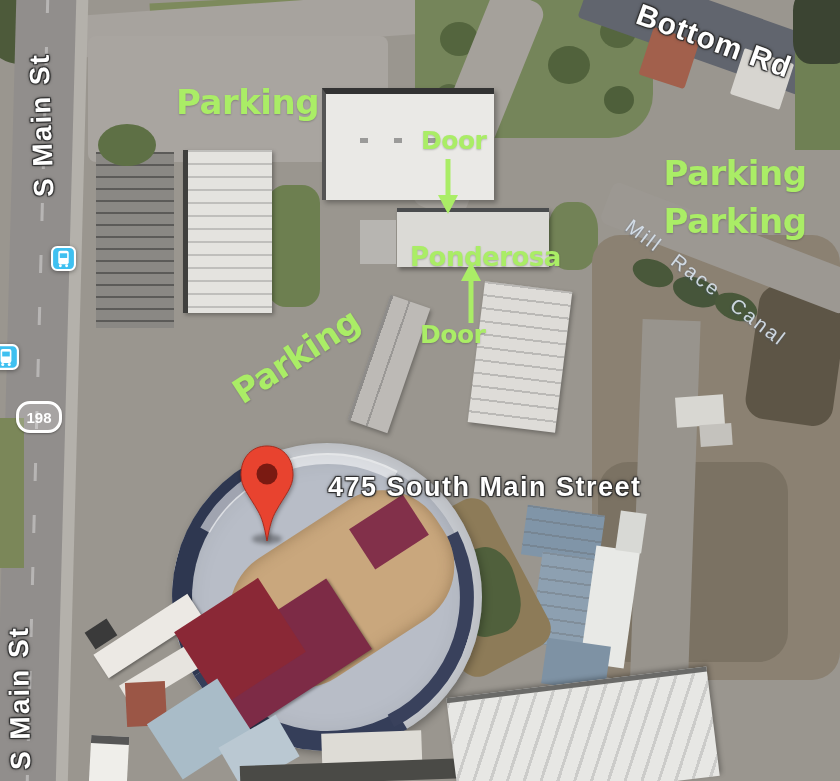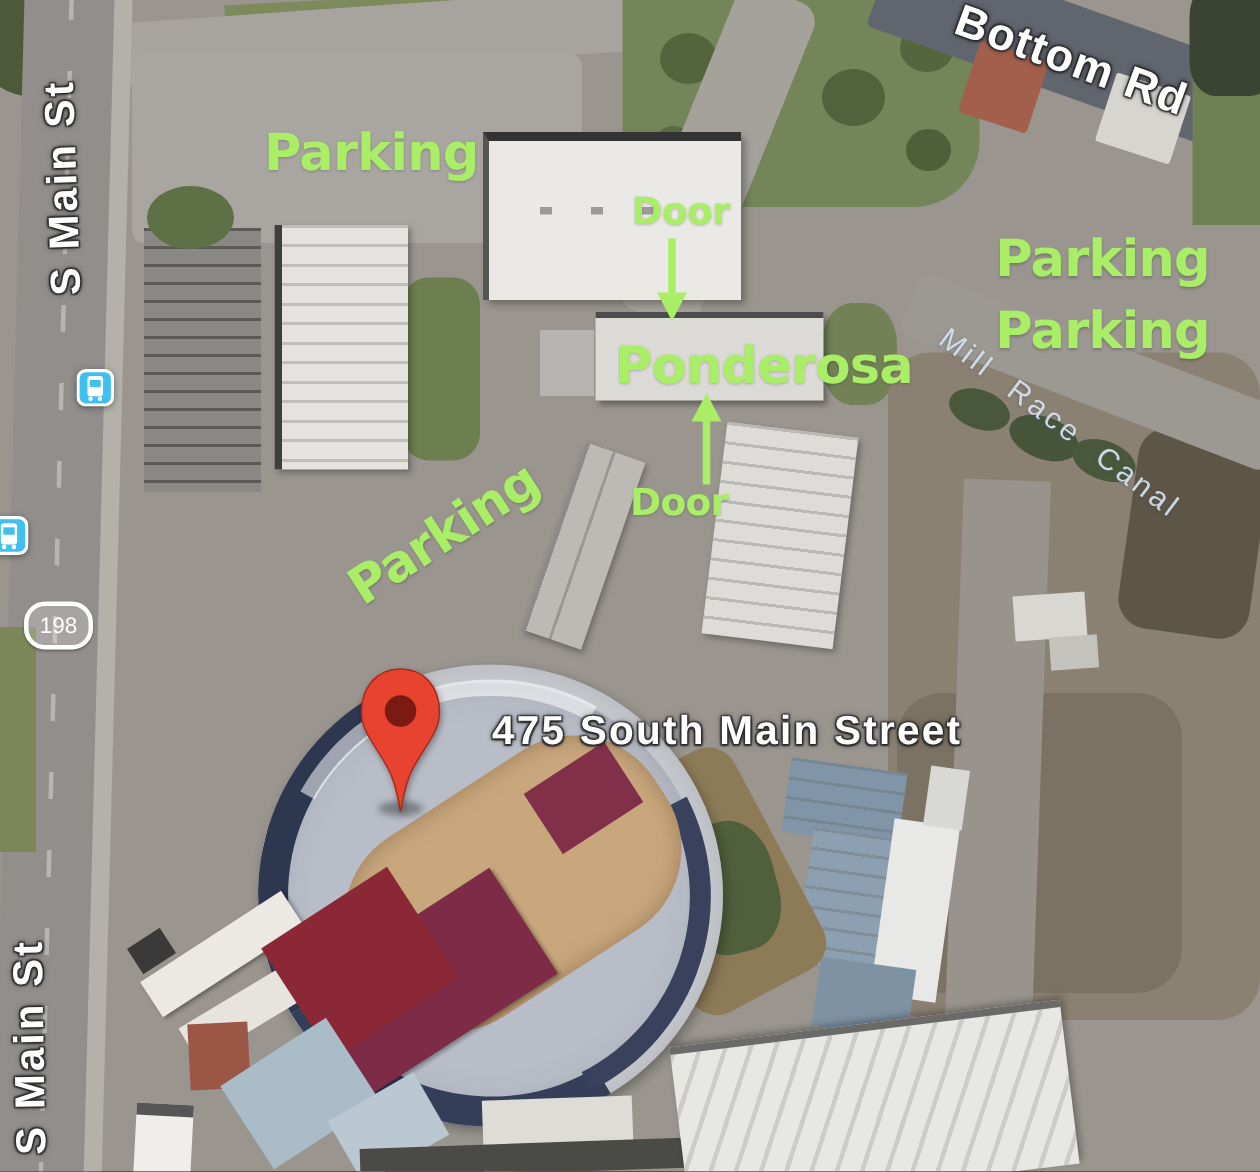--- a/index.html
+++ b/index.html
@@ -26,21 +26,21 @@
     text-shadow:0 1px 2px rgba(0,0,0,.22);
   }
   .water-label{
     position:absolute;color:rgba(219,229,240,.9);font-weight:400;white-space:nowrap;
     letter-spacing:2.5px;word-spacing:9px;
     text-shadow:0 1px 2px rgba(60,80,110,.45);
   }
   .badge{
     position:absolute;display:flex;align-items:center;justify-content:center;
     border:3px solid #fff;border-radius:14px;background:rgba(255,255,255,.2);
-    color:#fff;font-weight:400;font-size:15px;
+    color:#fff;font-weight:700;font-size:15px;
     box-shadow:0 1px 2px rgba(0,0,0,.35);
   }
   .ribs-h{background-image:repeating-linear-gradient(to bottom,rgba(95,95,95,.28) 0 2px,transparent 2px 13px);}
   .stripes{background-image:repeating-linear-gradient(to bottom,rgba(35,35,35,.45) 0 2px,transparent 2px 12px);}
   .diagstripes{background-image:repeating-linear-gradient(115deg,rgba(140,140,140,.30) 0 3px,transparent 3px 16px);}
   svg{display:block;}
 </style>
 </head>
 <body>
 
@@ -154,21 +154,21 @@
 
   <div class="green-label" style="left:421px;top:126px;font-size:25px;">Door</div>
 
   <div class="patch" style="left:437px;top:157px;">
     <svg width="22" height="58" viewBox="0 0 22 58">
       <line x1="11" y1="2" x2="11" y2="42" stroke="#aaed66" stroke-width="5"></line>
       <polygon points="11,57 1,38 21,38" fill="#aaed66"></polygon>
     </svg>
   </div>
 
-  <div class="green-label" style="left:410px;top:224px;font-size:34px;">Ponderosa</div>
+  <div class="green-label" style="left:410px;top:242px;font-size:26px;">Ponderosa</div>
 
   <div class="patch" style="left:460px;top:261px;">
     <svg width="22" height="64" viewBox="0 0 22 64">
       <polygon points="11,1 1,20 21,20" fill="#aaed66"></polygon>
       <line x1="11" y1="16" x2="11" y2="62" stroke="#aaed66" stroke-width="5"></line>
     </svg>
   </div>
 
   <div class="green-label" style="left:420px;top:320px;font-size:25px;">Door</div>
 

